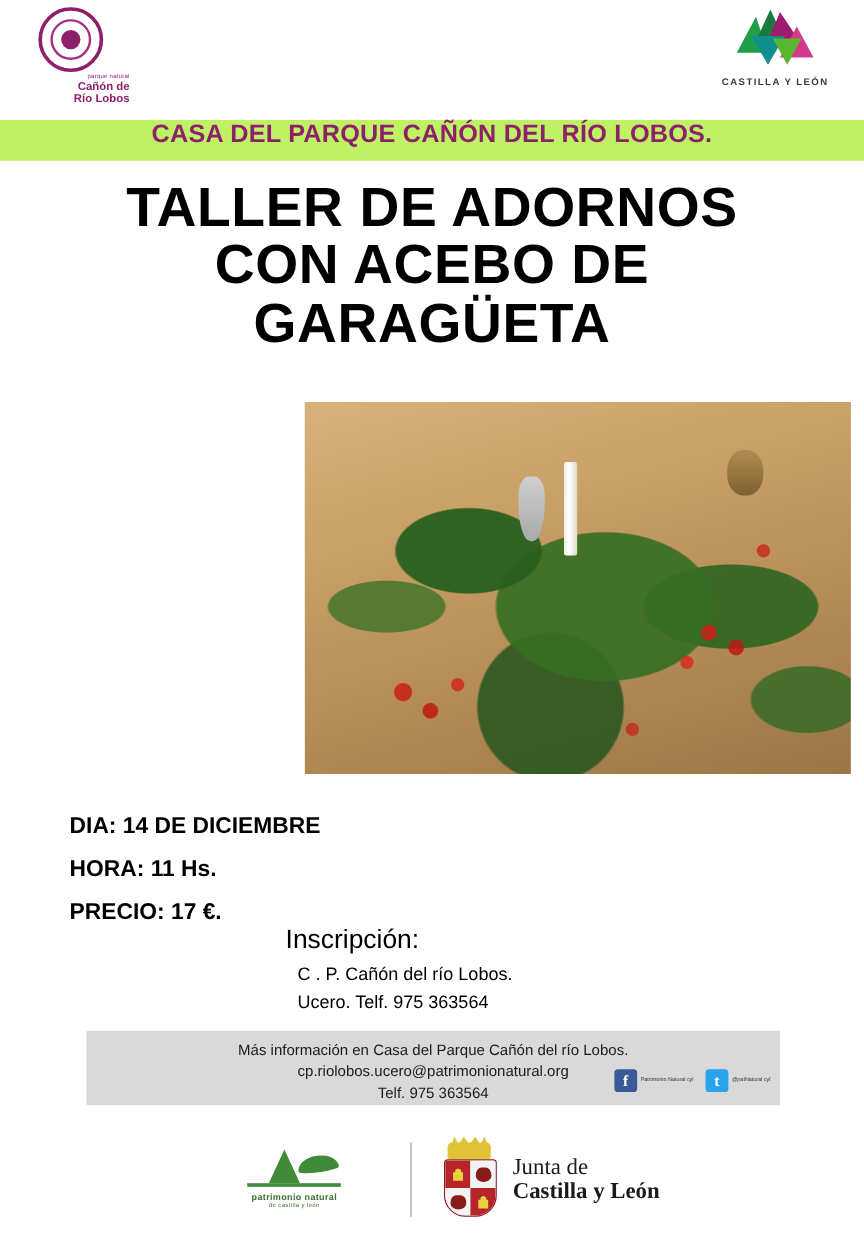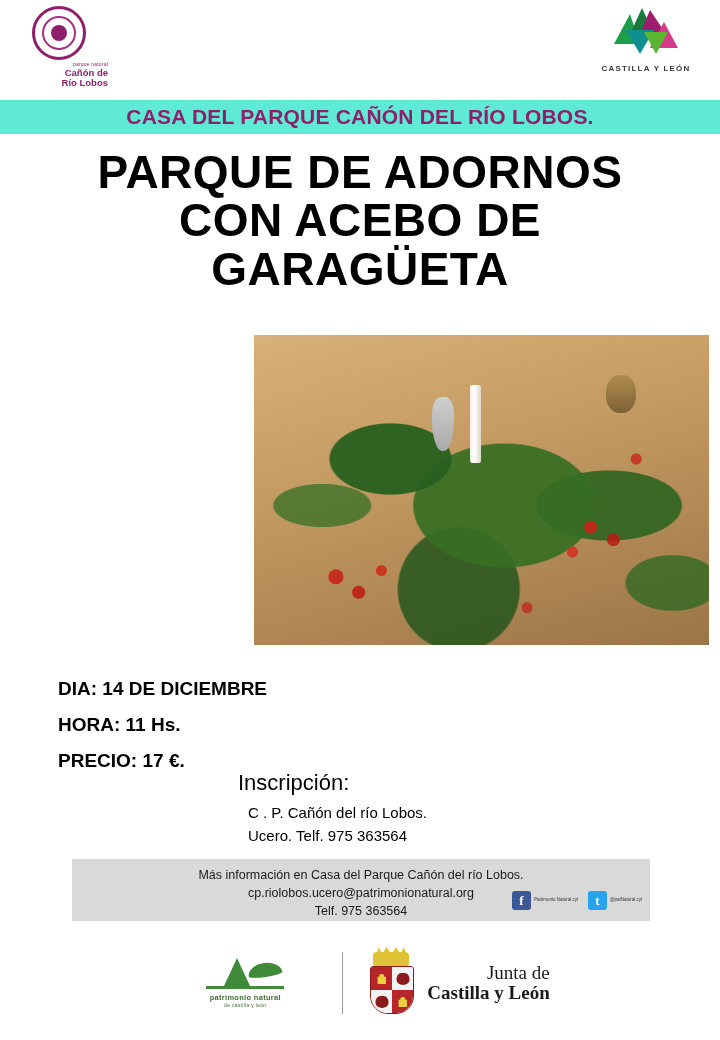--- a/index.html
+++ b/index.html
@@ -101,24 +101,23 @@
         border-top: 22px solid #5ab531; }
   .cyl-text {
     font-size: 8px;
     letter-spacing: 1.2px;
     color: #3a3a3a;
     font-weight: bold;
   }
 
   
   .green-banner {
-    background: #5eead4;
+    background: #bef264;
     height: 34px;
     display: flex;
-    align-items: center;
     justify-content: center;
   }
   .green-banner-text {
     color: #8e1f6b;
     font-weight: bold;
     font-size: 21px;
     letter-spacing: .2px;
     text-align: center;
   }
 
@@ -352,21 +351,21 @@
     background: #e8d23c;
     clip-path: polygon(15% 100%, 15% 35%, 30% 35%, 30% 18%, 50% 5%, 70% 18%, 70% 35%, 85% 35%, 85% 100%);
   }
   .q-white:after {
     content:"";
     position:absolute; left:50%; top:52%; width:13px; height:12px;
     transform: translate(-50%,-50%);
     background: #8a1b1b;
     border-radius: 40% 40% 55% 55% / 55% 55% 45% 45%;
   }
-  .jcyl-text { line-height: 1.05; text-align: right; }
+  .jcyl-text { line-height: 1.05; }
   .jcyl-t1 { font-size: 19px; color: #1a1a1a; font-family: "Liberation Serif", serif; }
   .jcyl-t2 { font-size: 19px; color: #1a1a1a; font-weight: bold; font-family: "Liberation Serif", serif; }
 </style>
 </head>
 <body>
 
 <div class="top-row">
 
   <div class="logo-riolobos">
     <div class="rl-mark"></div>
@@ -387,21 +386,21 @@
     <div class="cyl-text">CASTILLA Y LEÓN</div>
   </div>
 
 </div>
 
 <div class="green-banner">
   <div class="green-banner-text">CASA DEL PARQUE CAÑÓN DEL RÍO LOBOS.</div>
 </div>
 
 <div class="main-title">
-  <span class="l1">PARQUE DE ADORNOS</span>
+  <span class="l1">TALLER DE ADORNOS</span>
   <span class="l2">CON ACEBO  DE</span>
   <span class="l3">GARAGÜETA</span>
 </div>
 
 <div class="photo-wrap">
   <div class="photo"></div>
   <div class="photo-cone"></div>
   <div class="photo-candle"></div>
   <div class="photo-cone2"></div>
 </div>

